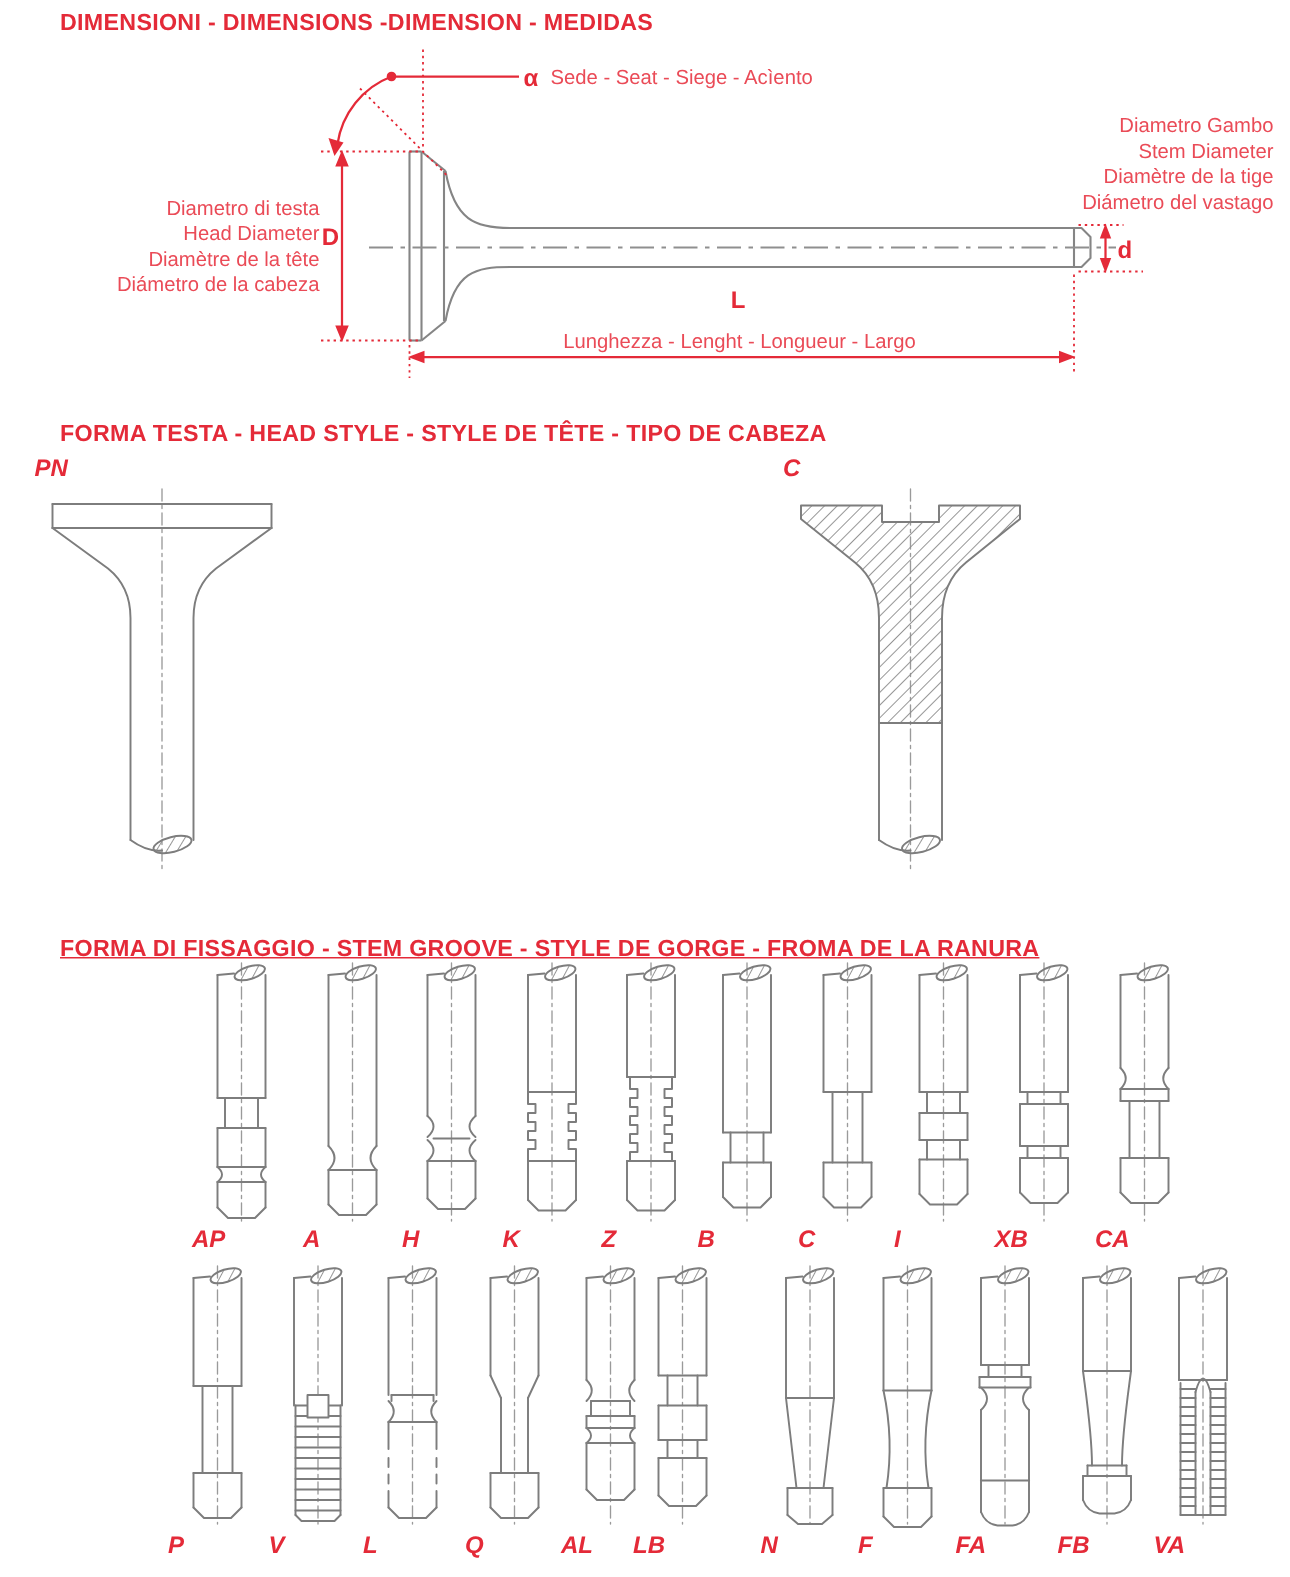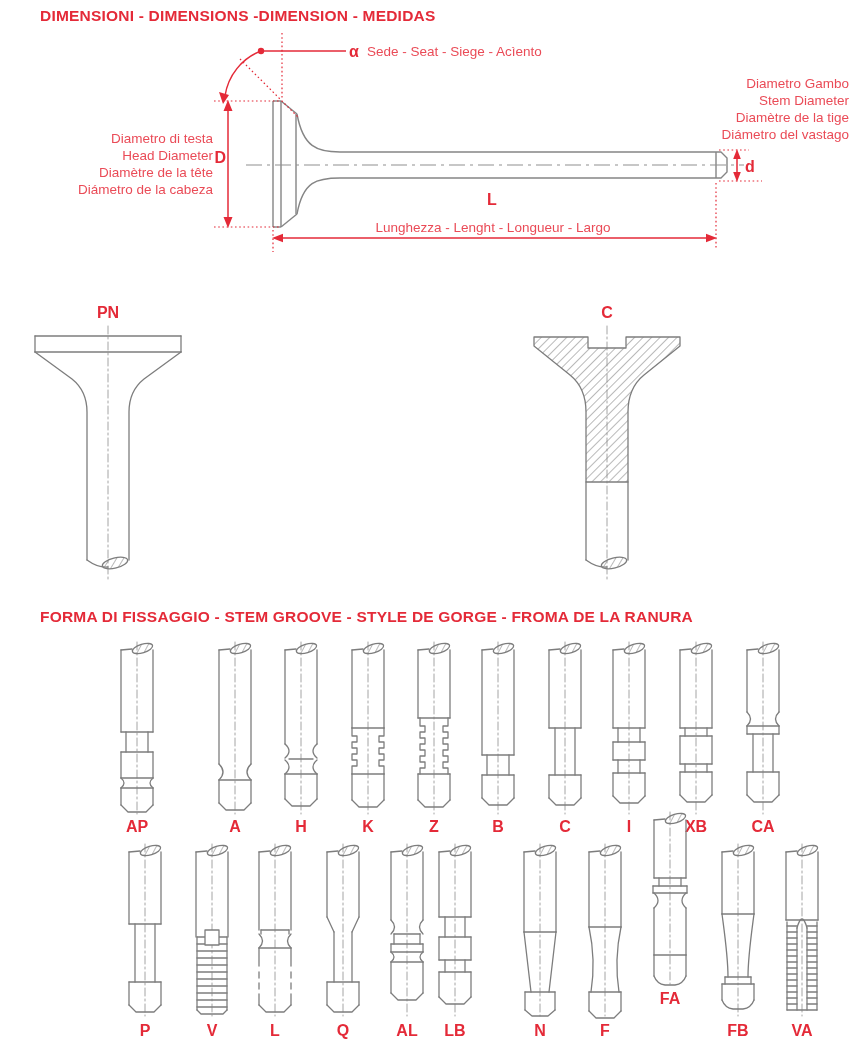--- a/index.html
+++ b/index.html
@@ -1,20 +1,20 @@
 <!DOCTYPE html>
 <html><head>
 <meta charset="utf-8">
 <style>
   html,body{margin:0;padding:0;background:#fff;}
   .page{position:relative;width:860px;height:1051px;background:#fff;
         font-family:"Liberation Sans",sans-serif;overflow:hidden;}
   .sec-title{position:absolute;font-weight:bold;font-size:15.5px;color:#e42a38;letter-spacing:.2px;white-space:nowrap;}
   .dim-svg{position:absolute;left:0;top:0;}
-  .fig{position:absolute;text-align:center;}
+  .fig{position:absolute;text-align:left;font-style:italic;}
   .fig-label{font-weight:bold;font-size:16px;color:#e42a38;line-height:18px;}
   .fig-draw svg{display:block;}
   
   .fig svg line,.fig svg path,.fig svg ellipse,.fig svg rect{stroke:#7d7d7d;stroke-width:1.3;fill:none;stroke-linecap:round;stroke-linejoin:round;}
   .fig svg .cl{stroke:#9a9a9a;stroke-width:.9;stroke-dasharray:8 3 2 3;}
   .fig svg .hatch{fill:url(#hp);stroke:#7d7d7d;}
   .fig svg .white{fill:#fff;stroke:#7d7d7d;}
   
   .dim-svg .g{stroke:#858585;stroke-width:1.4;fill:none;stroke-linejoin:round;}
   .dim-svg .gcl{stroke:#8f8f8f;stroke-width:1.2;stroke-dasharray:16 5 3 5;fill:none;}
@@ -95,20 +95,21 @@
     <text class="t-sm" x="213" y="194" text-anchor="end">Diámetro de la cabeza</text>
     <text class="t-sm" x="849" y="88" text-anchor="end">Diametro Gambo</text>
     <text class="t-sm" x="849" y="105" text-anchor="end">Stem Diameter</text>
     <text class="t-sm" x="849" y="122" text-anchor="end">Diamètre de la tige</text>
     <text class="t-sm" x="849" y="139" text-anchor="end">Diámetro del vastago</text>
     <text class="t-big" x="745" y="172">d</text>
     <text class="t-big" x="492" y="205" text-anchor="middle">L</text>
     <text class="t-sm" x="493" y="232" text-anchor="middle">Lunghezza - Lenght - Longueur - Largo</text>
   </svg>
 
+  <div class="sec-title" style="left:40px;top:281px;">FORMA TESTA - HEAD STYLE - STYLE DE TÊTE - TIPO DE CABEZA</div>
 
   <div class="fig" style="left:23px;top:304px;width:170px;">
     <div class="fig-label">PN</div>
     <div class="fig-draw">
         <svg width="170" height="268" viewBox="0 0 170 268">
           <line class="cl" x1="85" y1="4" x2="85" y2="260"></line>
           <line x1="12" y1="14" x2="158" y2="14"></line>
           <line x1="12" y1="30" x2="158" y2="30"></line>
           <line x1="12" y1="14" x2="12" y2="30"></line>
           <line x1="158" y1="14" x2="158" y2="30"></line>
@@ -126,23 +127,23 @@
           <line class="cl" x1="85" y1="4" x2="85" y2="260"></line>
           <path class="hatch" d="M12,15 L66,15 L66,26 L104,26 L104,15 L158,15 L158,24 L122,53 Q106,66 106,90 L106,160 L64,160 L64,90 Q64,66 48,53 L12,24 Z"></path>
           <line x1="64" y1="160" x2="64" y2="238"></line>
           <line x1="106" y1="160" x2="106" y2="238"></line>
           <path d="M64,238 Q75,246 85,245"></path>
           <ellipse class="hatch" cx="92" cy="241" rx="13" ry="5" transform="rotate(-14 92 241)"></ellipse>
         </svg>
       </div>
   </div>
 
-  <div class="sec-title" style="left:40px;top:608px;">FORMA DI FISSAGGIO - STEM GROOVE - STYLE DE GORGE - FROMA DE LA RANURA</div>
-
-  <div class="fig" style="left:104px;top:640px;width:66px;">
+  <div class="sec-title" style="left:40px;top:624px;text-decoration:underline;">FORMA DI FISSAGGIO - STEM GROOVE - STYLE DE GORGE - FROMA DE LA RANURA</div>
+
+  <div class="fig" style="left:128px;top:640px;width:66px;">
     <div class="fig-draw">
         <svg width="66" height="178" viewBox="0 0 66 178">
           <line class="cl" x1="33" y1="2" x2="33" y2="174"></line>
           <line x1="17" y1="10" x2="17" y2="92"></line>
           <line x1="49" y1="10" x2="49" y2="92"></line>
           <line x1="17" y1="92" x2="49" y2="92"></line>
           <line x1="22" y1="92" x2="22" y2="112"></line>
           <line x1="44" y1="92" x2="44" y2="112"></line>
           <line x1="17" y1="112" x2="49" y2="112"></line>
           <line x1="17" y1="112" x2="17" y2="138"></line>
@@ -524,21 +525,21 @@
           <line x1="17" y1="150" x2="49" y2="150"></line>
           <line x1="17" y1="150" x2="17" y2="169"></line>
           <line x1="49" y1="150" x2="49" y2="169"></line>
           <path d="M17,169 L24,176 L42,176 L49,169"></path>
           <line x1="17" y1="10" x2="28" y2="9"></line>
           <ellipse class="hatch" cx="38.5" cy="8.5" rx="10.5" ry="4.2" transform="rotate(-17 38.5 8.5)"></ellipse>
         </svg>
       </div>
     <div class="fig-label">F</div>
   </div>
-  <div class="fig" style="left:637px;top:810px;width:66px;">
+  <div class="fig" style="left:637px;top:842px;width:66px;">
     <div class="fig-draw">
         <svg width="66" height="180" viewBox="0 0 66 180">
           <line class="cl" x1="33" y1="2" x2="33" y2="174"></line>
           <line x1="17" y1="10" x2="17" y2="68"></line>
           <line x1="49" y1="10" x2="49" y2="68"></line>
           <line x1="17" y1="68" x2="49" y2="68"></line>
           <line x1="22" y1="68" x2="22" y2="76"></line>
           <line x1="44" y1="68" x2="44" y2="76"></line>
           <line x1="16" y1="76" x2="50" y2="76"></line>
           <line x1="16" y1="76" x2="16" y2="83"></line>

